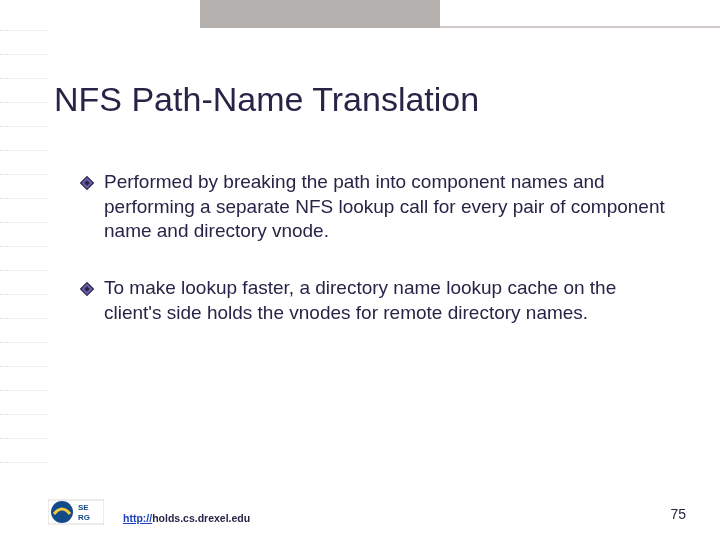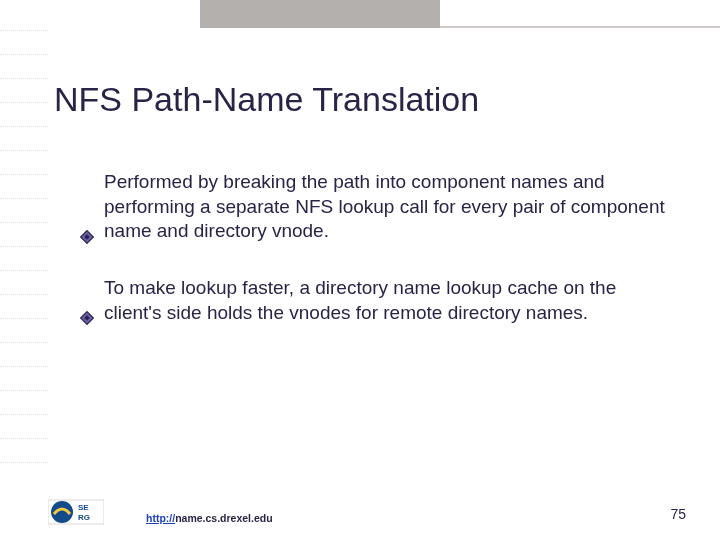--- a/index.html
+++ b/index.html
@@ -42,21 +42,21 @@
     font-weight: 400;
   }
   .content {
     position: absolute;
     left: 80px;
     top: 170px;
     width: 590px;
   }
   .bullet-item {
     display: flex;
-    align-items: flex-end;
+    align-items: flex-start;
     margin-bottom: 32px;
   }
   .bullet-icon {
     width: 14px;
     height: 14px;
     flex: 0 0 14px;
     margin-top: 6px;
     margin-right: 10px;
   }
   .bullet-text {
@@ -70,21 +70,21 @@
     bottom: 8px;
     width: 640px;
     height: 40px;
     display: flex;
     align-items: center;
   }
   .footer-logo {
     width: 70px;
     height: 32px;
     position: relative;
-    margin-right: 28px;
+    margin-right: 5px;
   }
   .footer-text {
     font-size: 10.5px;
     line-height: 1.25;
     color: #2b2347;
     font-weight: bold;
   }
   .footer-text a {
     color: #1a3fbf;
     text-decoration: underline;
@@ -162,17 +162,17 @@
     <svg viewBox="0 0 56 32" width="56" height="32">
       <rect x="0" y="4" width="56" height="24" fill="#ffffff" stroke="#b8b3b0" stroke-width="0.5"></rect>
       <circle cx="14" cy="16" r="11" fill="#124a8a"></circle>
       <path d="M6 18 Q14 8 22 18" stroke="#f5c93d" stroke-width="3" fill="none"></path>
       <text x="30" y="14" font-size="8" font-weight="bold" fill="#124a8a" font-family="Arial">SE</text>
       <text x="30" y="24" font-size="8" font-weight="bold" fill="#124a8a" font-family="Arial">RG</text>
     </svg>
   </div>
   <div class="footer-text">
     <br>
-    <a href="#"><span>http://</span></a><span>name.cs.drexel.edu</span>
+    <a href="#"><span>http://</span></a><span>holds.cs.drexel.edu</span>
   </div>
 </div>
 
 <div class="slide-num">75</div>
 
 </body></html>

